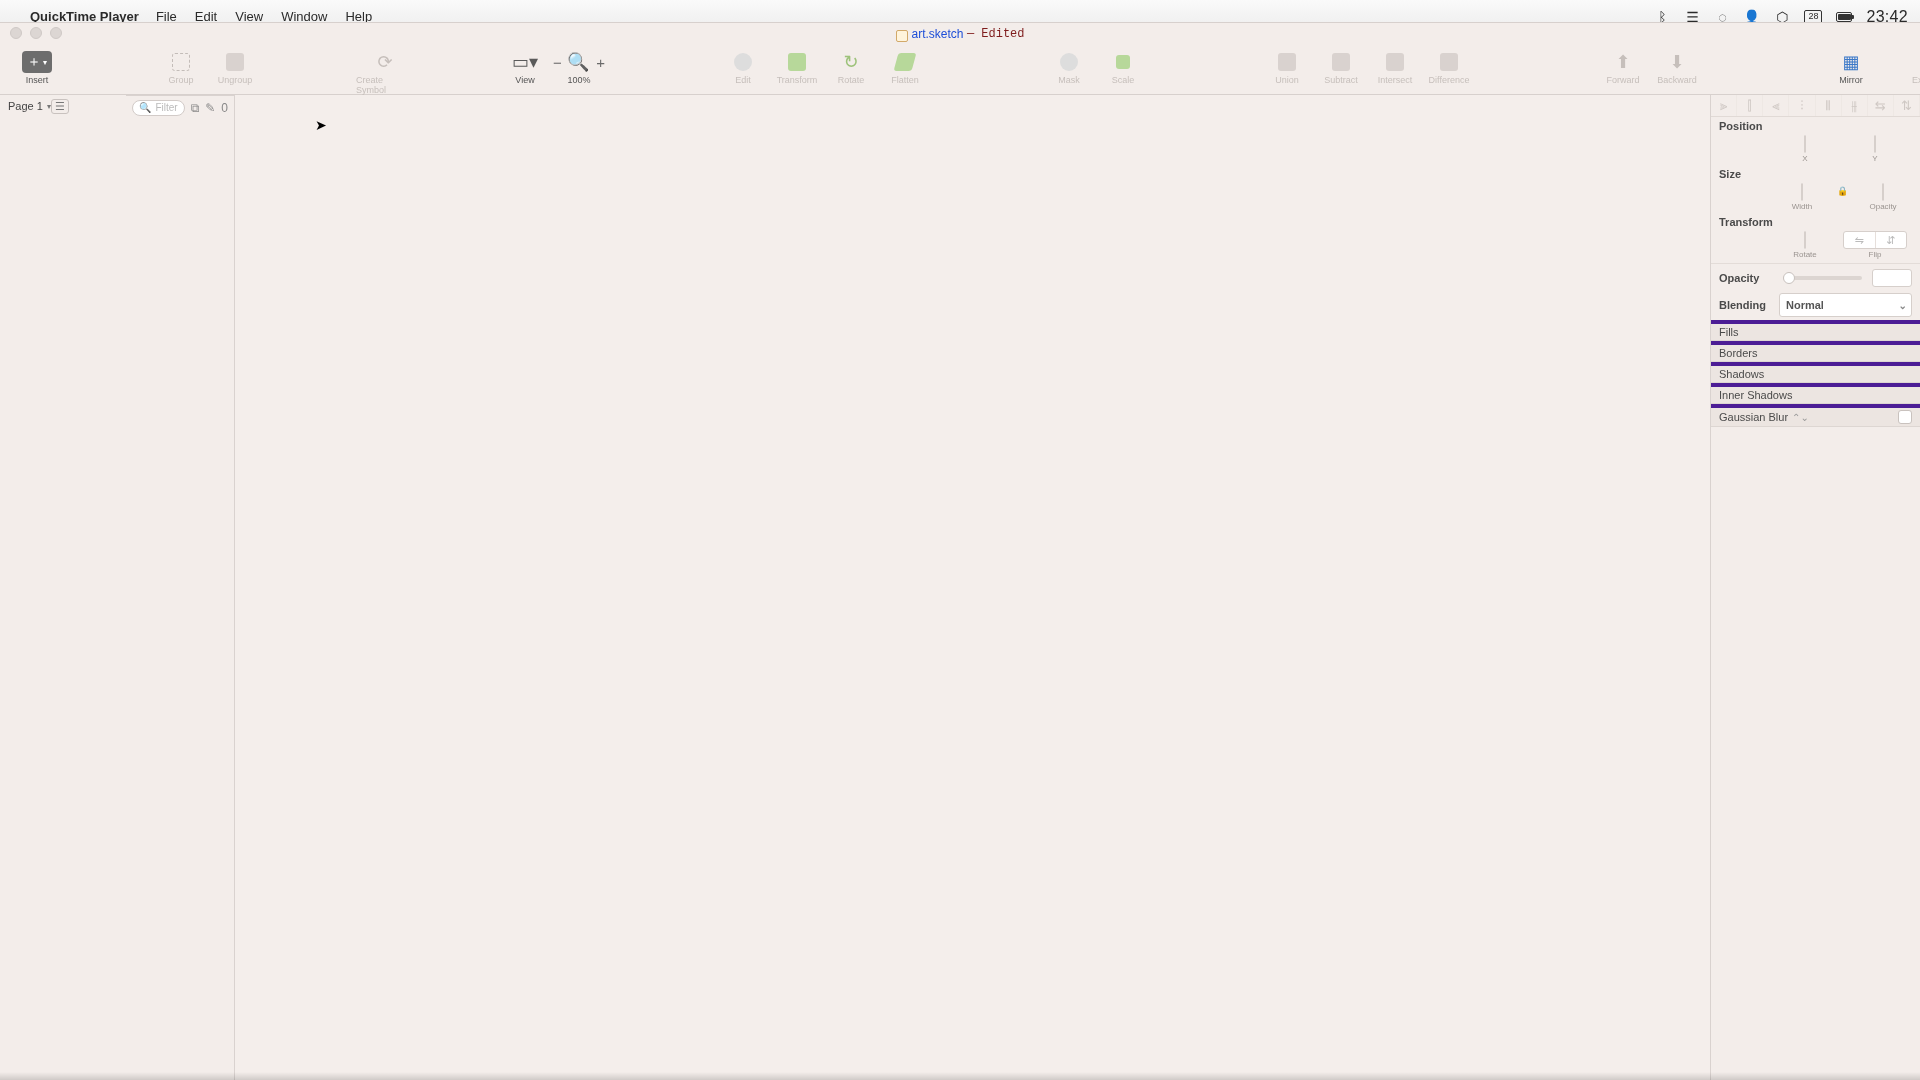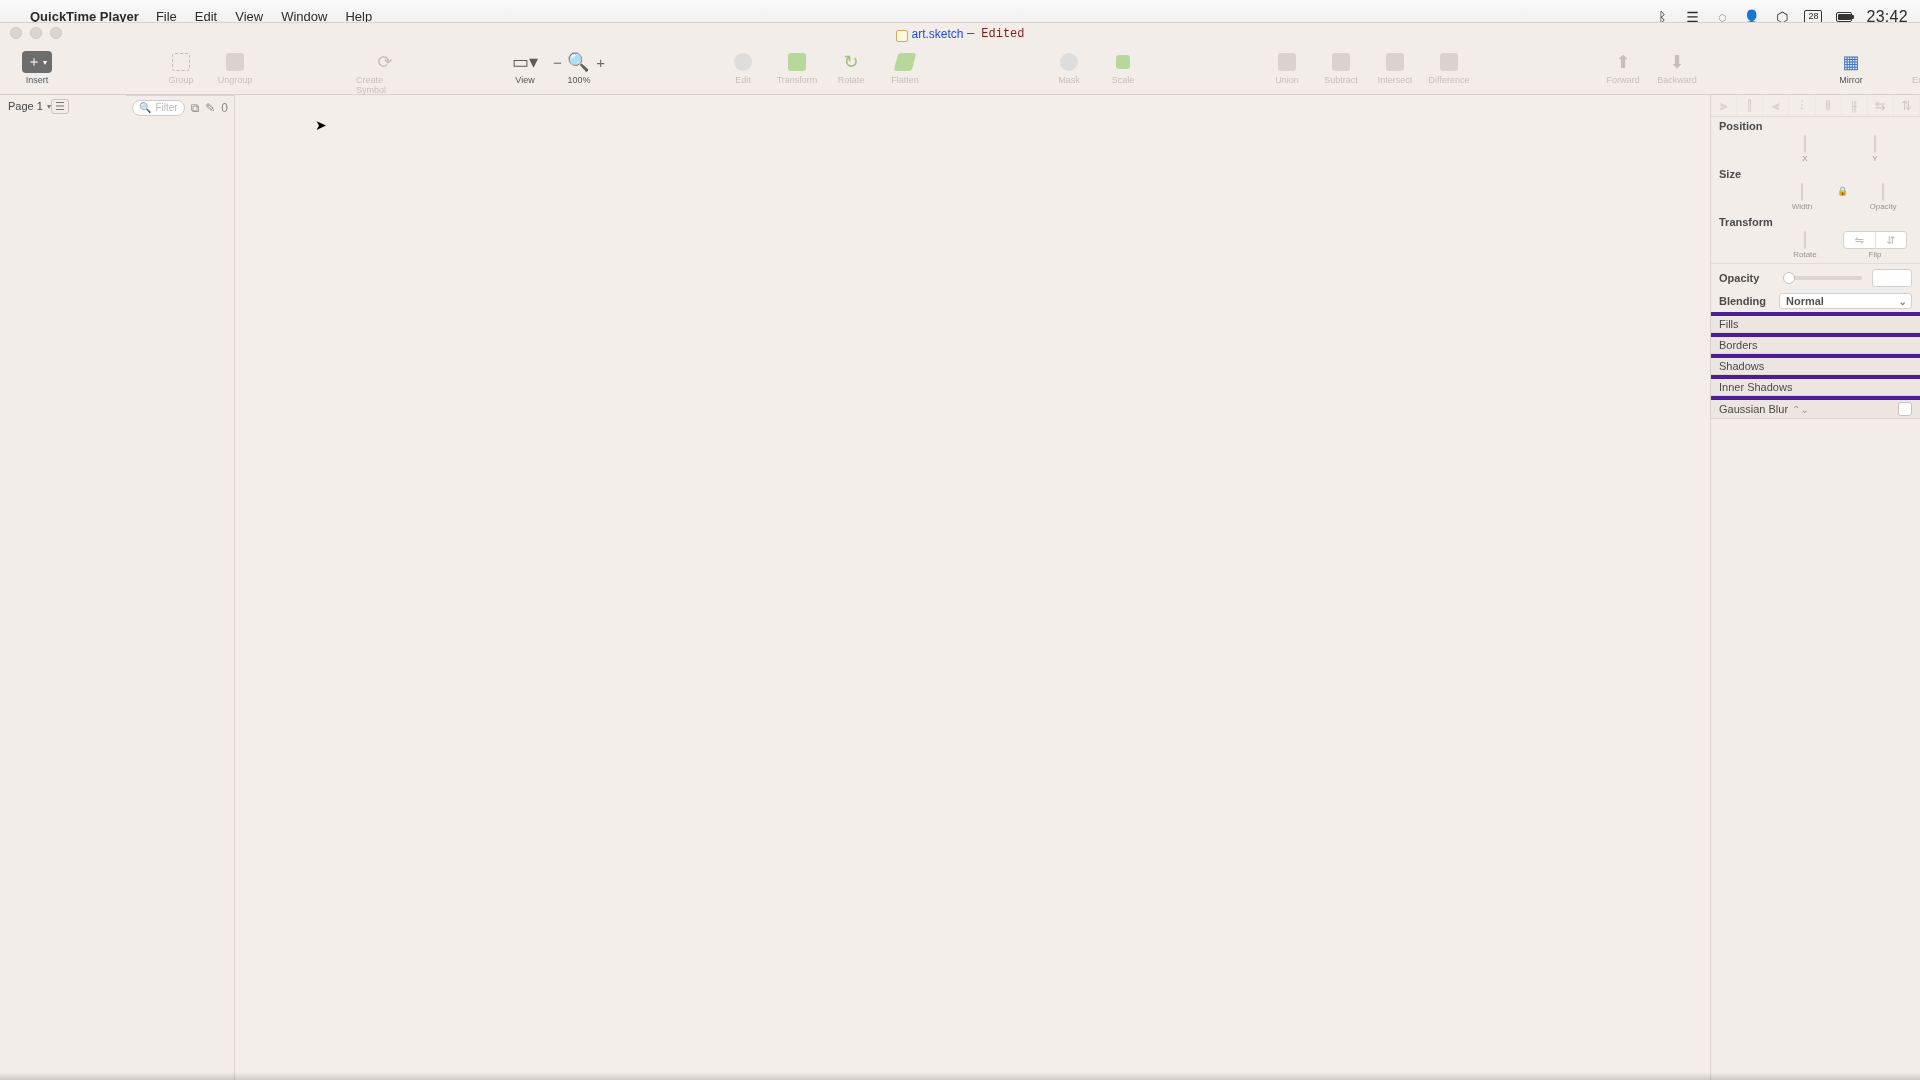--- a/index.html
+++ b/index.html
@@ -75,21 +75,21 @@
 .prow .plbl { width:54px; font-size:11px; }
 .numbox { height:18px; border:1px solid #d6cfcb; background:#fff; border-radius:3px; }
 .sublbl { font-size:8px; color:#9a9490; text-align:center; }
 .twocol { display:flex; gap:6px; padding:0 8px 2px 8px; }
 .twocol .col { display:flex; flex-direction:column; align-items:center; width:64px; gap:1px;}
 .lock { font-size:9px; color:#bcb5b1; padding-top:3px;}
 .flip { width:64px; height:18px; border:1px solid #d6cfcb; border-radius:3px; display:flex; background:#fff;}
 .flip span{flex:1;display:flex;align-items:center;justify-content:center;font-size:11px;color:#bbb;border-right:1px solid #e6dfdb;}
 .flip span:last-child{border:none;}
 .sectHead { background:#ece5e1; border-top:4px solid #4c1d95; border-bottom:1px solid #ddd6d2; font-weight:400; font-size:11px; padding:2px 8px; }
-.select { height:16px; border:1px solid #d6cfcb; border-radius:3px; background:#fff; flex:1; display:flex; align-items:center; padding:0 6px; font-size:11px; color:#555; position:relative;}
+.select { height:24px; border:1px solid #d6cfcb; border-radius:3px; background:#fff; flex:1; display:flex; align-items:center; padding:0 6px; font-size:11px; color:#555; position:relative;}
 .select .car2{ position:absolute; right:4px; font-size:10px; color:#888;}
 .slider { flex:1; height:4px; background:#dcd5d1; border-radius:2px; position:relative; margin:0 4px;}
 .slider .knob{position:absolute;left:0;top:-4px;width:12px;height:12px;border-radius:50%;background:#fff;border:1px solid #c8c1bd;}
 .checkbox{width:14px;height:14px;border:1px solid #c9c2be;border-radius:3px;background:#fff;margin-left:auto;}
 .gap { height:2px; }
 
 
 .dockblur{position:absolute;left:0;right:0;bottom:0;height:8px;background:linear-gradient( to top, rgba(0,0,0,0.15), transparent);}
 </style>
 </head>

